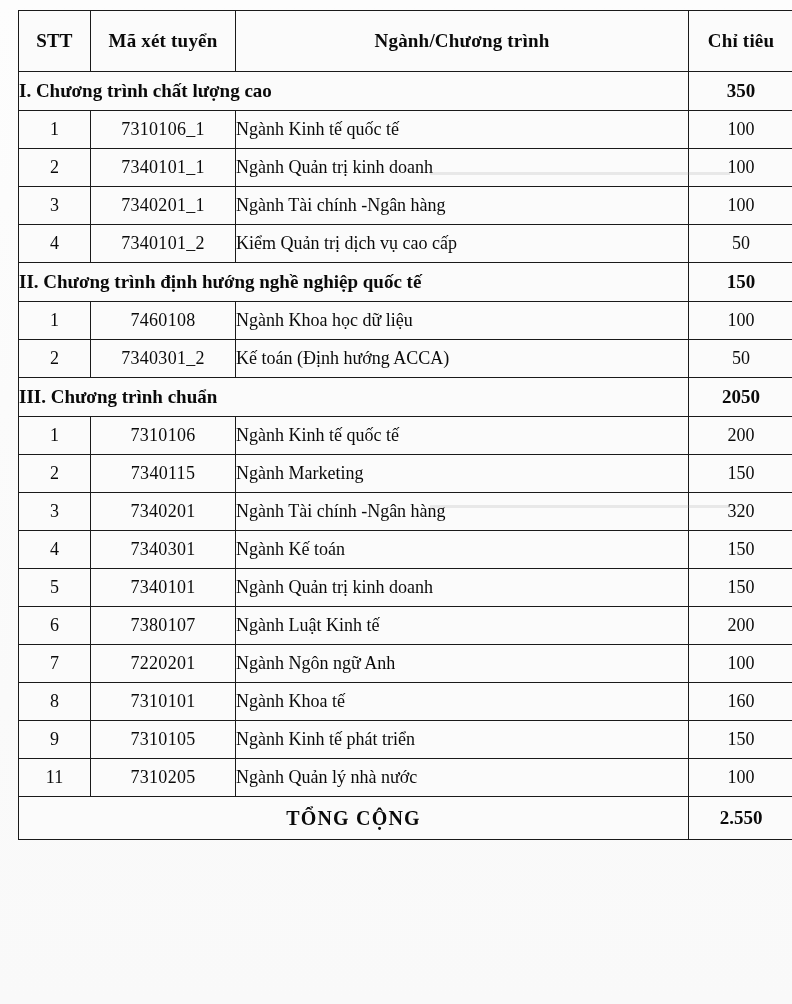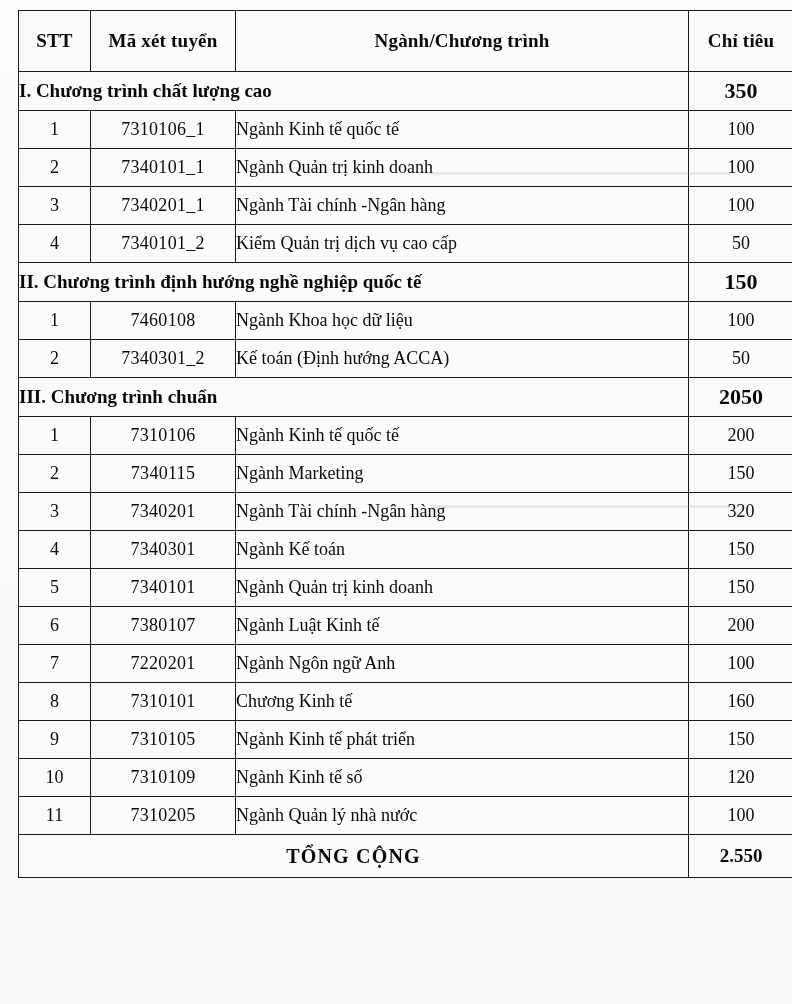--- a/index.html
+++ b/index.html
@@ -89,21 +89,21 @@
   }
   td.section-label {
     text-align: left;
     padding-left: 9px;
     font-weight: bold;
     font-size: 19px;
   }
   td.section-quota {
     text-align: center;
     font-weight: bold;
-    font-size: 22px;
+    font-size: 19px;
   }
 
   tr.total-row td {
     height: 42px;
   }
   td.total-label {
     text-align: center;
     font-weight: bold;
     font-size: 20px;
     letter-spacing: 1.2px;
@@ -231,34 +231,28 @@
           </tr>
           <tr class="data-row">
             <td class="c-stt-cell">7</td>
             <td class="c-code-cell">7220201</td>
             <td class="c-name-cell">Ngành Ngôn ngữ Anh</td>
             <td class="c-quota-cell">100</td>
           </tr>
           <tr class="data-row">
             <td class="c-stt-cell">8</td>
             <td class="c-code-cell">7310101</td>
-            <td class="c-name-cell">Chương Kinh tế</td>
+            <td class="c-name-cell">Ngành Khoa tế</td>
             <td class="c-quota-cell">160</td>
           </tr>
           <tr class="data-row">
             <td class="c-stt-cell">9</td>
             <td class="c-code-cell">7310105</td>
             <td class="c-name-cell">Ngành Kinh tế phát triển</td>
             <td class="c-quota-cell">150</td>
-          </tr>
-          <tr class="data-row">
-            <td class="c-stt-cell">10</td>
-            <td class="c-code-cell">7310109</td>
-            <td class="c-name-cell">Ngành Kinh tế số</td>
-            <td class="c-quota-cell">120</td>
           </tr>
           <tr class="data-row">
             <td class="c-stt-cell">11</td>
             <td class="c-code-cell">7310205</td>
             <td class="c-name-cell">Ngành Quản lý nhà nước</td>
             <td class="c-quota-cell">100</td>
           </tr>
           <tr class="total-row">
             <td class="total-label" colspan="3">TỔNG CỘNG</td>
             <td class="total-quota">2.550</td>

